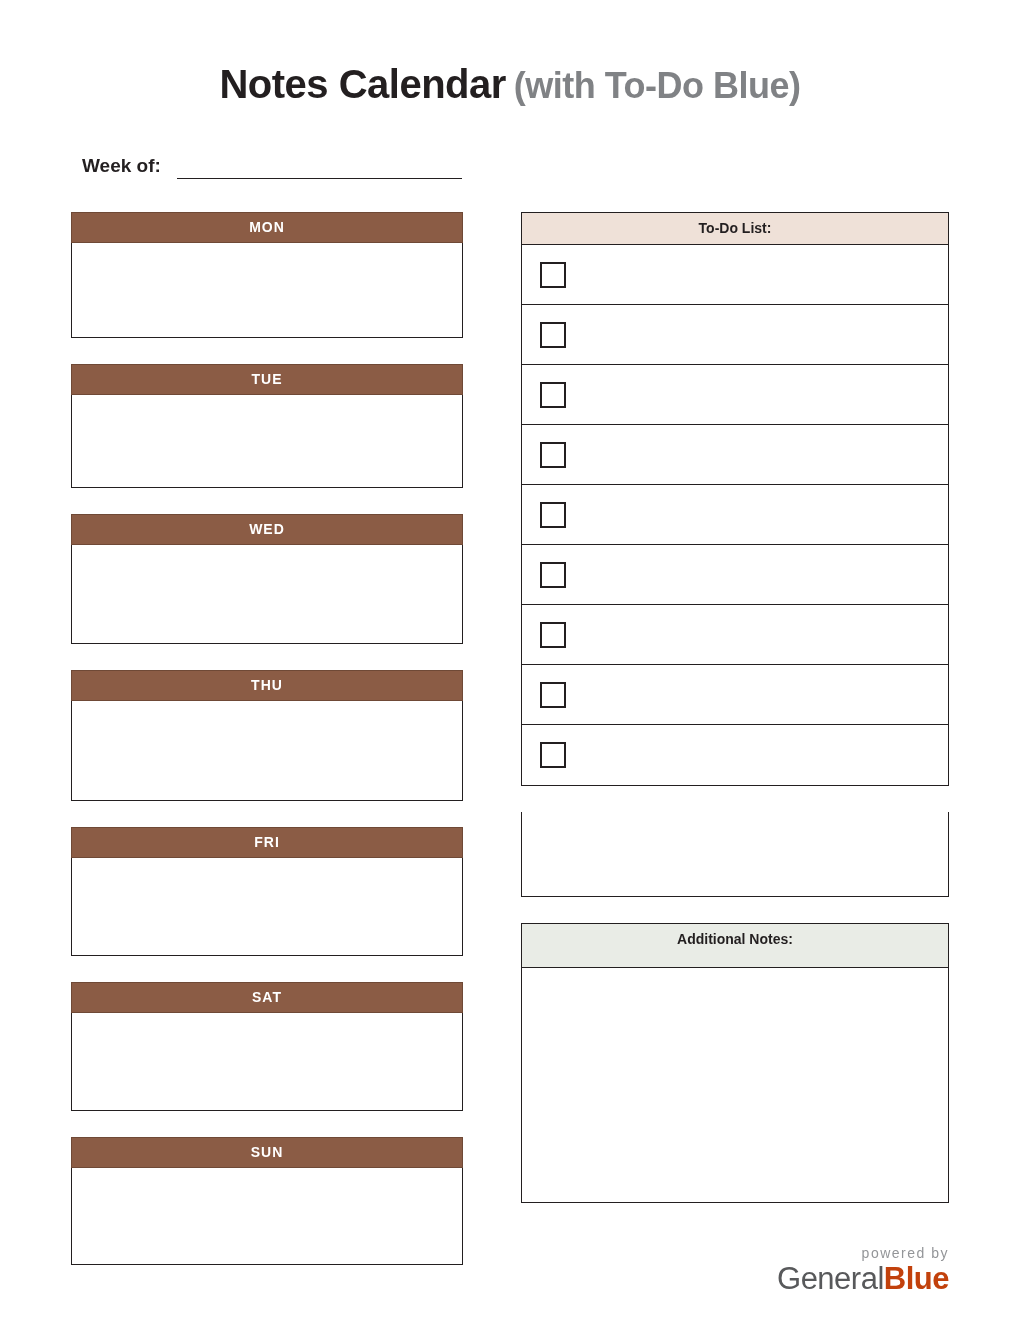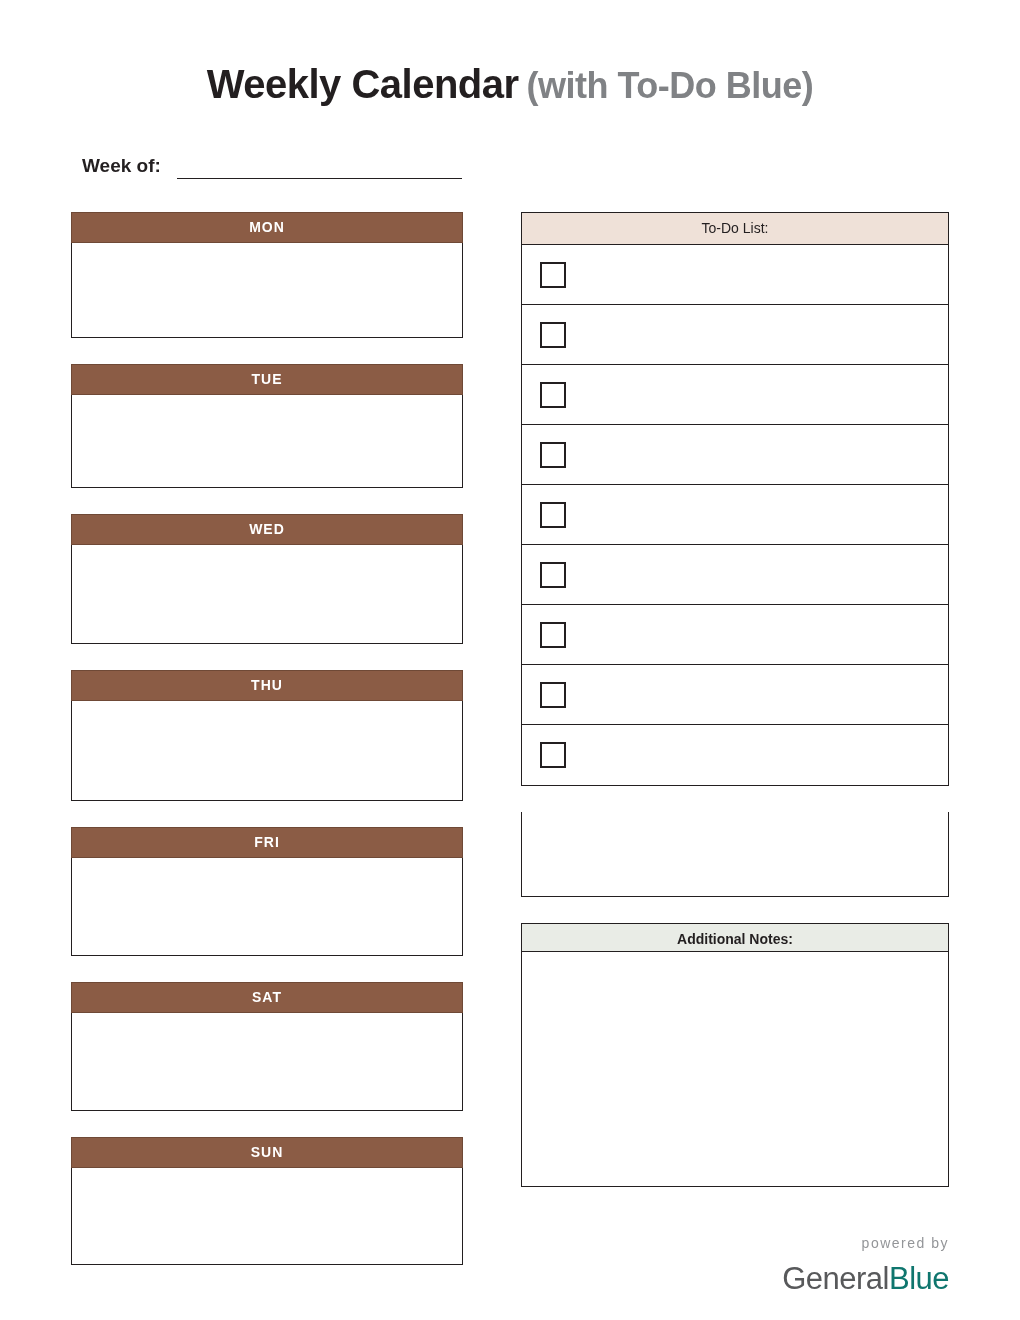--- a/index.html
+++ b/index.html
@@ -106,21 +106,21 @@
     height: 26px;
   }
 
   
   .todo-header {
     background: #efe1d8;
     border: 1px solid #231f20;
     box-sizing: border-box;
     text-align: center;
     font-size: 14px;
-    font-weight: normal;
+    font-weight: bold;
     padding: 7px 0 8px 0;
     color: #231f20;
   }
   .todo-rows {
     border: 1px solid #231f20;
     border-top: none;
     box-sizing: border-box;
   }
   .todo-row {
     height: 60px;
@@ -161,21 +161,21 @@
   }
 
   
   .notes-header {
     background: #e9ece6;
     border: 1px solid #231f20;
     box-sizing: border-box;
     text-align: center;
     font-size: 14px;
     font-weight: bold;
-    padding: 7px 0 4px 0;
+    padding: 7px 0 20px 0;
     color: #231f20;
   }
   .notes-body {
     border: 1px solid #231f20;
     border-top: none;
     box-sizing: border-box;
     height: 235px;
     background: #ffffff;
   }
 
@@ -183,41 +183,42 @@
   .brand {
     position: absolute;
     right: 71px;
     bottom: 26px;
     text-align: right;
   }
   .brand-powered {
     font-size: 14px;
     color: #939598;
     letter-spacing: 1.5px;
-    margin-bottom: 12px;
+    margin-bottom: 2px;
   }
   .brand-name {
     font-size: 31px;
     letter-spacing: -0.5px;
     line-height: 1;
   }
   .brand-general {
     color: #58595b;
   }
   .brand-blue {
-    color: #0f766e;
+    color: #c2410c;
+    font-weight: bold;
   }
 </style>
 </head>
 <body>
 
 <div class="page">
 
   <div class="title-row">
-    <span class="title-main">Weekly Calendar</span><span class="title-sub">(with To-Do Blue)</span>
+    <span class="title-main">Notes Calendar</span><span class="title-sub">(with To-Do Blue)</span>
   </div>
 
   <div class="weekof-wrap">
     <span class="weekof-label">Week of:</span>
     <span class="weekof-line"></span>
   </div>
 
   <div class="col-left">
 
     <div class="day-block">

